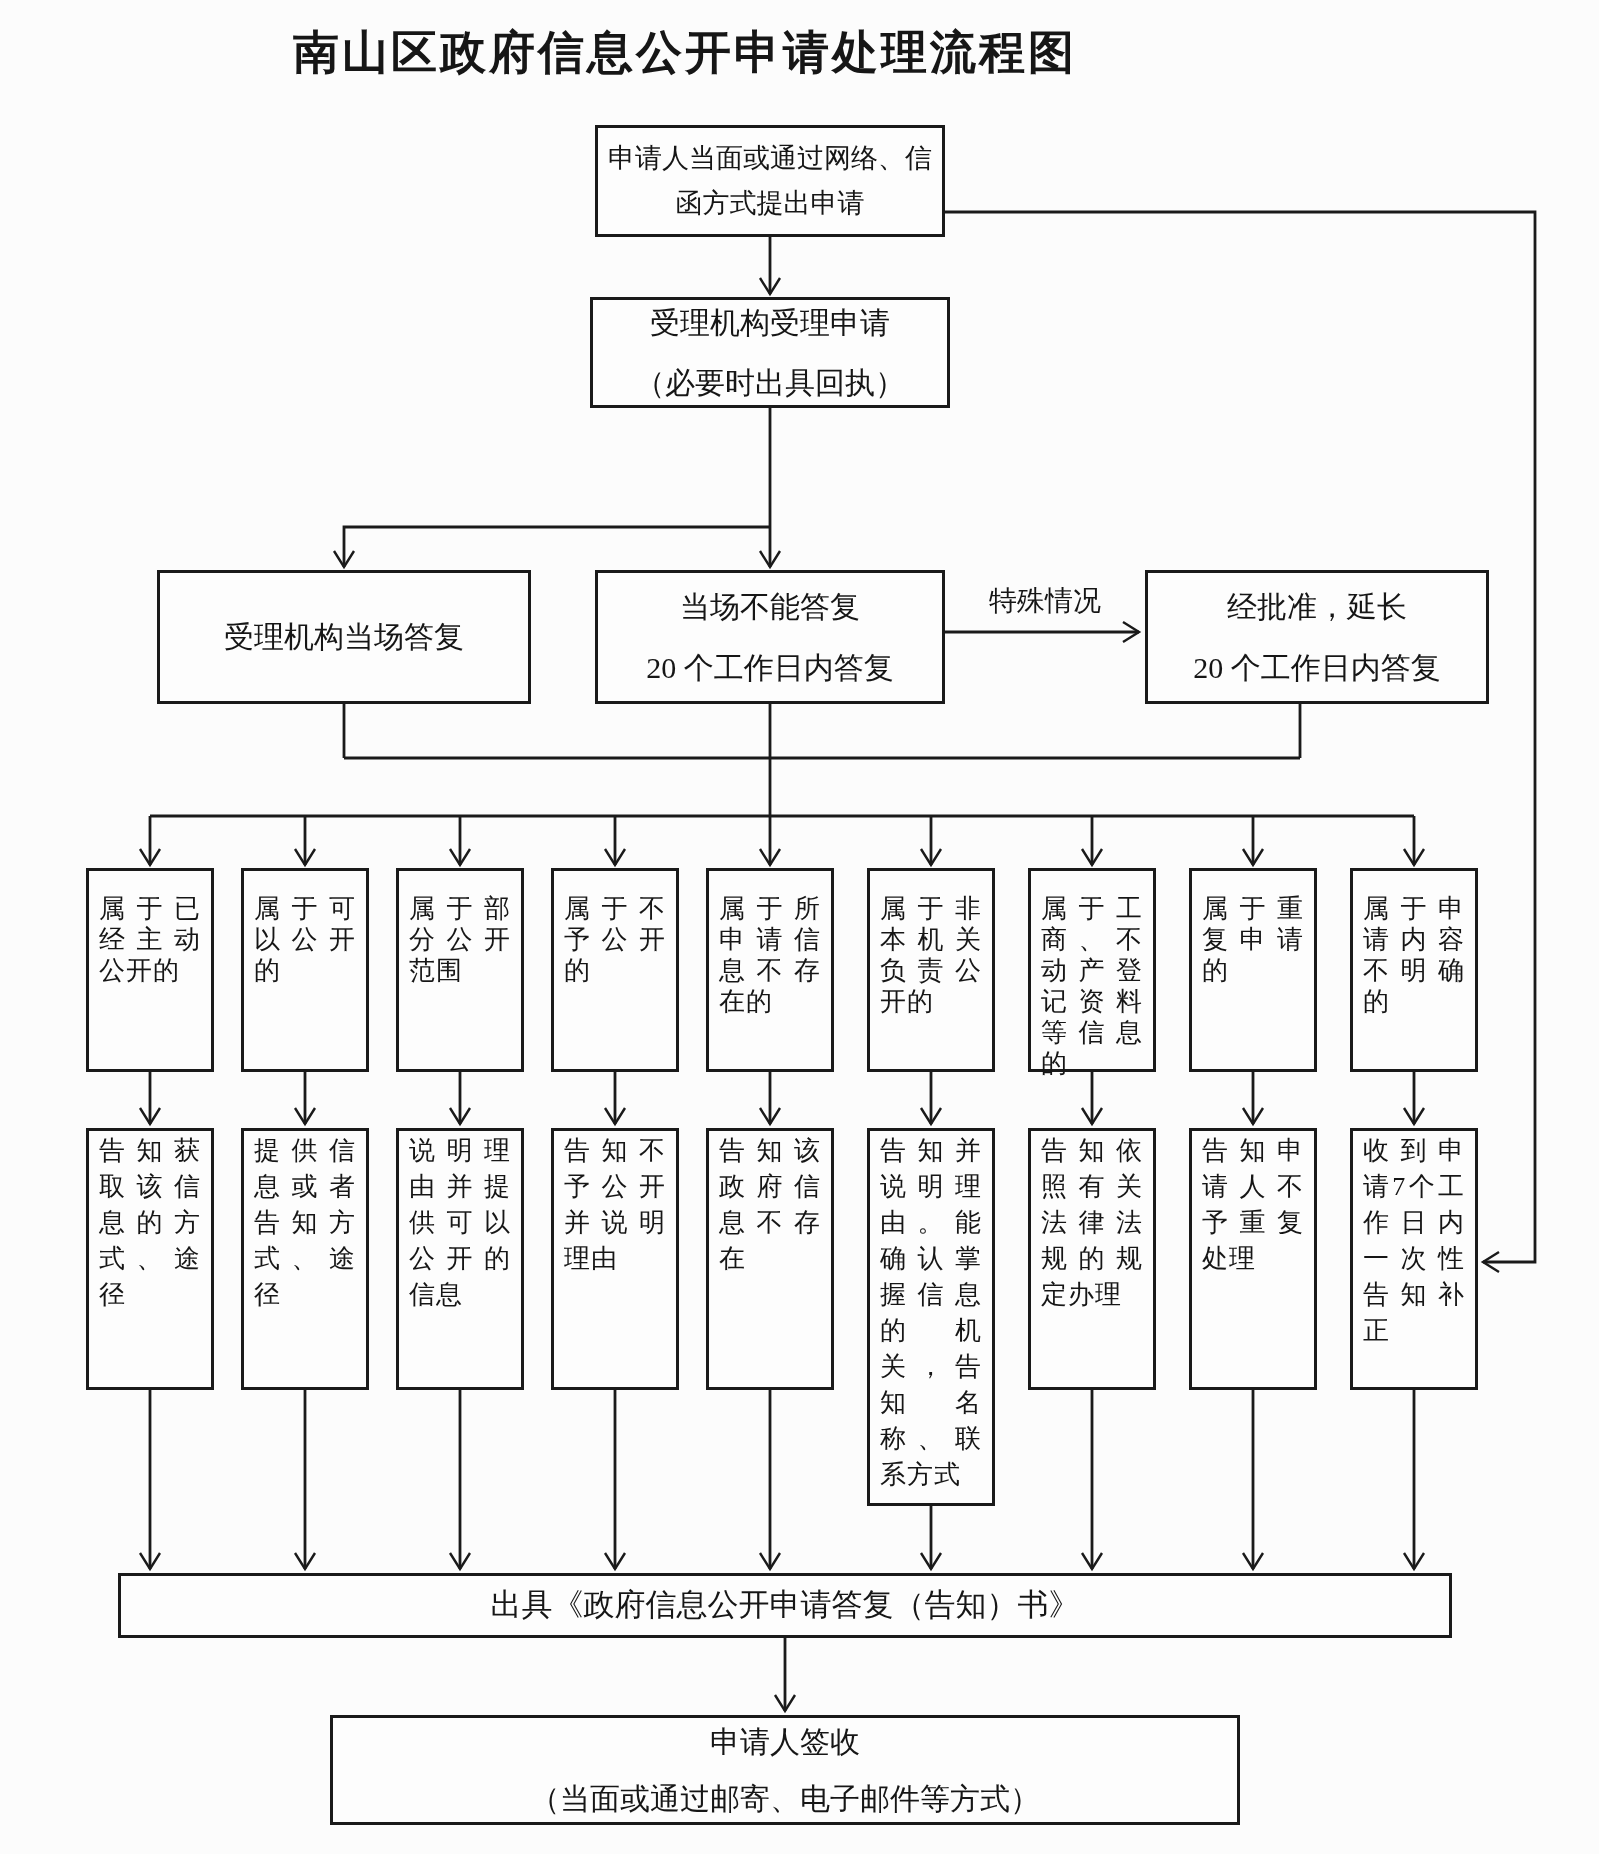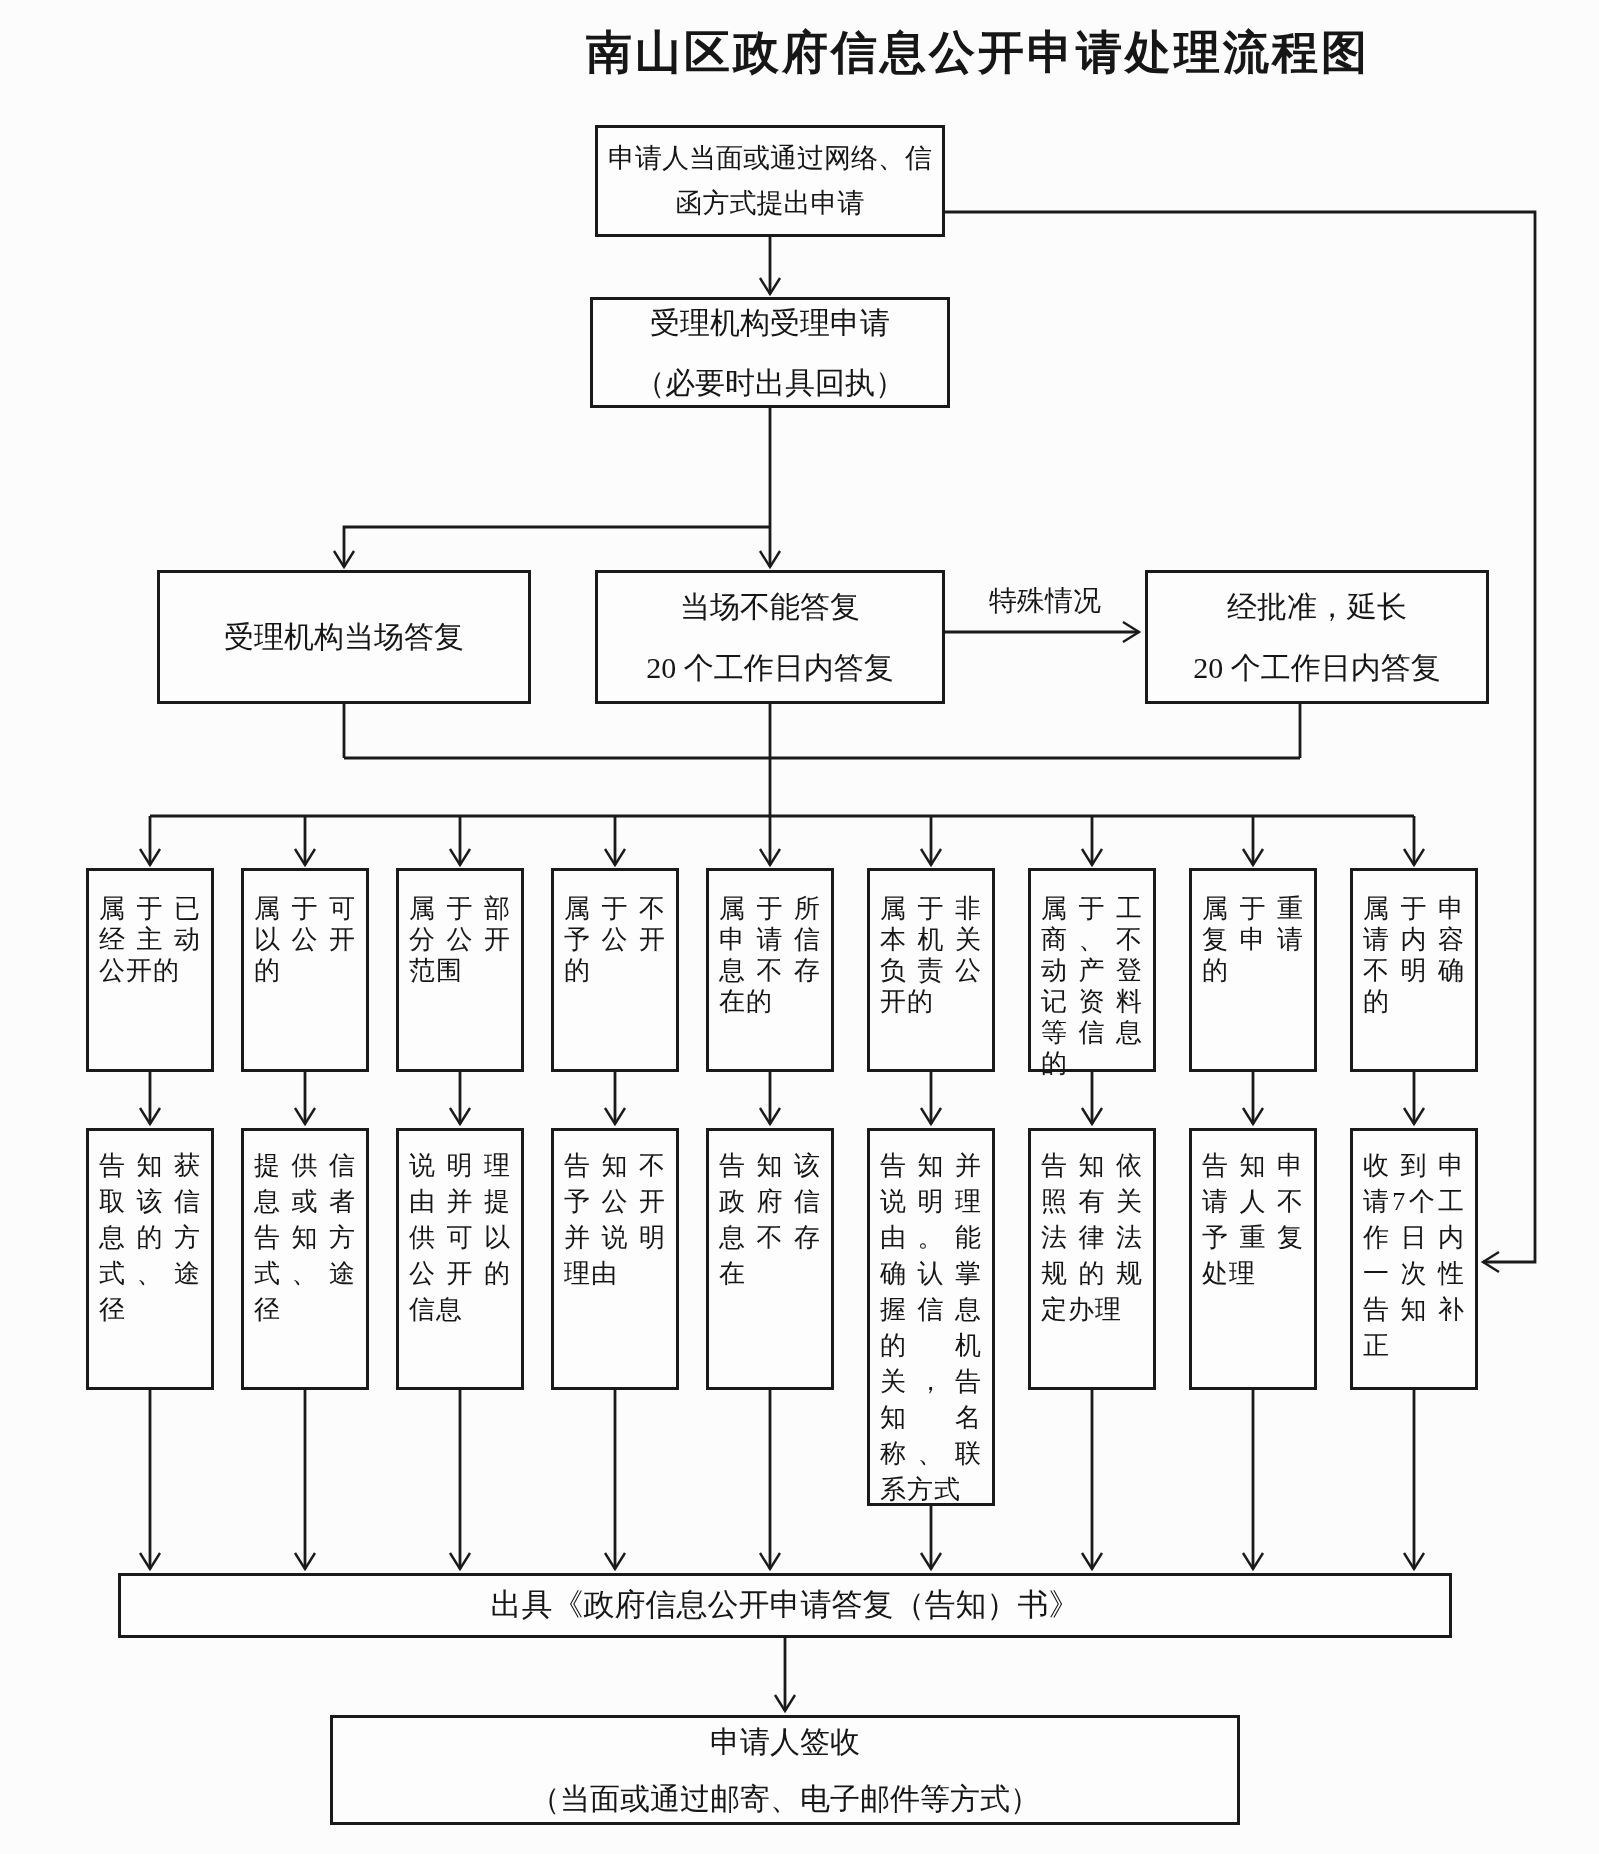--- a/index.html
+++ b/index.html
@@ -8,21 +8,21 @@
     width:1599px;height:1854px;
     background:#fcfcfc;
     font-family:"Liberation Serif","DejaVu Serif",serif;
     color:#161616;
     overflow:hidden;
   }
   .canvas *{box-sizing:border-box;}
   #wires{position:absolute;left:0;top:0;z-index:0;}
   .title{
     position:absolute;left:0;top:22px;width:1370px;
-    text-align:right;font-size:46px;font-weight:bold;letter-spacing:3px;
+    text-align:center;font-size:46px;font-weight:bold;letter-spacing:3px;
   }
   .node{
     position:absolute;z-index:1;
     background:#fdfdfd;border:3px solid #1a1a1a;
     display:flex;flex-direction:column;align-items:center;justify-content:center;
     text-align:center;line-height:1.45;
   }
   .two-line{gap:17px;font-size:30px;}
   .apply{left:595px;top:125px;width:350px;height:112px;font-size:27px;gap:6px;}
   .accept{left:590px;top:297px;width:360px;height:111px;gap:16px;}
@@ -34,21 +34,21 @@
     text-align:center;font-size:28px;
   }
   .cellbox{
     position:absolute;z-index:1;top:868px;width:128px;height:204px;
     background:#fdfdfd;border:3px solid #1a1a1a;
     padding:22px 10px;font-size:26px;line-height:31px;
     text-align:justify;letter-spacing:1px;
     display:block;
   }
   .actbox{
-    top:1128px;height:262px;padding:17px 10px;line-height:36px;
+    top:1128px;height:262px;padding:2px 10px;line-height:36px;
   }
   .actbox.tall{height:378px;}
   .c1{left:86px;}.c2{left:241px;}.c3{left:396px;}.c4{left:551px;}.c5{left:706px;}
   .c6{left:867px;}.c7{left:1028px;}.c8{left:1189px;}.c9{left:1350px;}
   .issue{left:118px;top:1573px;width:1334px;height:65px;font-size:31px;}
   .sign{left:330px;top:1715px;width:910px;height:110px;gap:14px;}
 </style>
 </head>
 <body>
 

